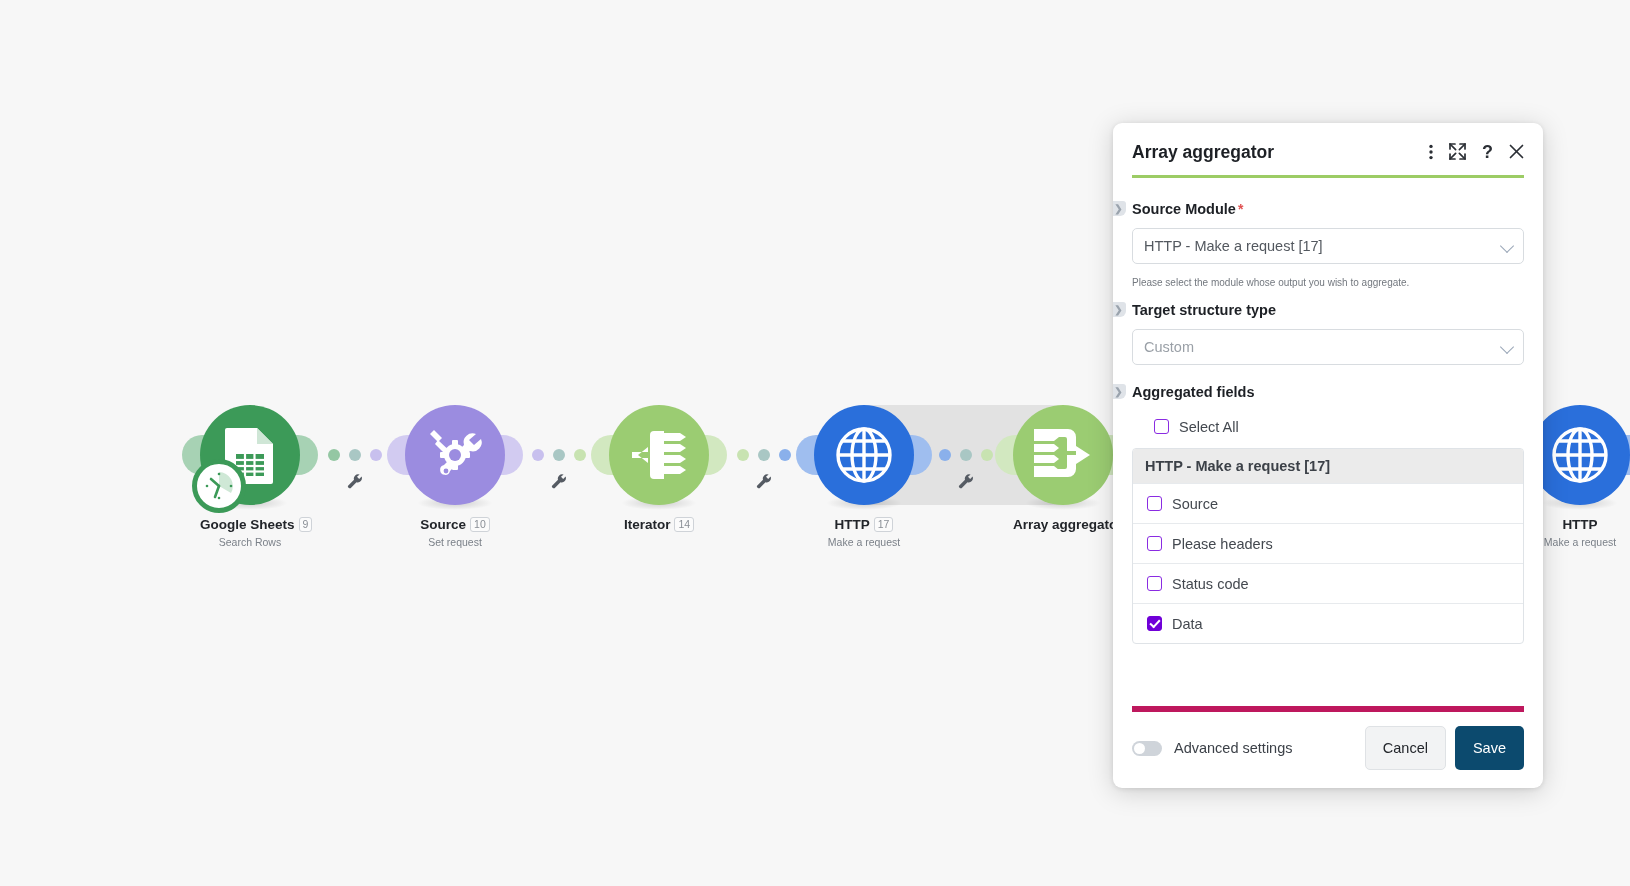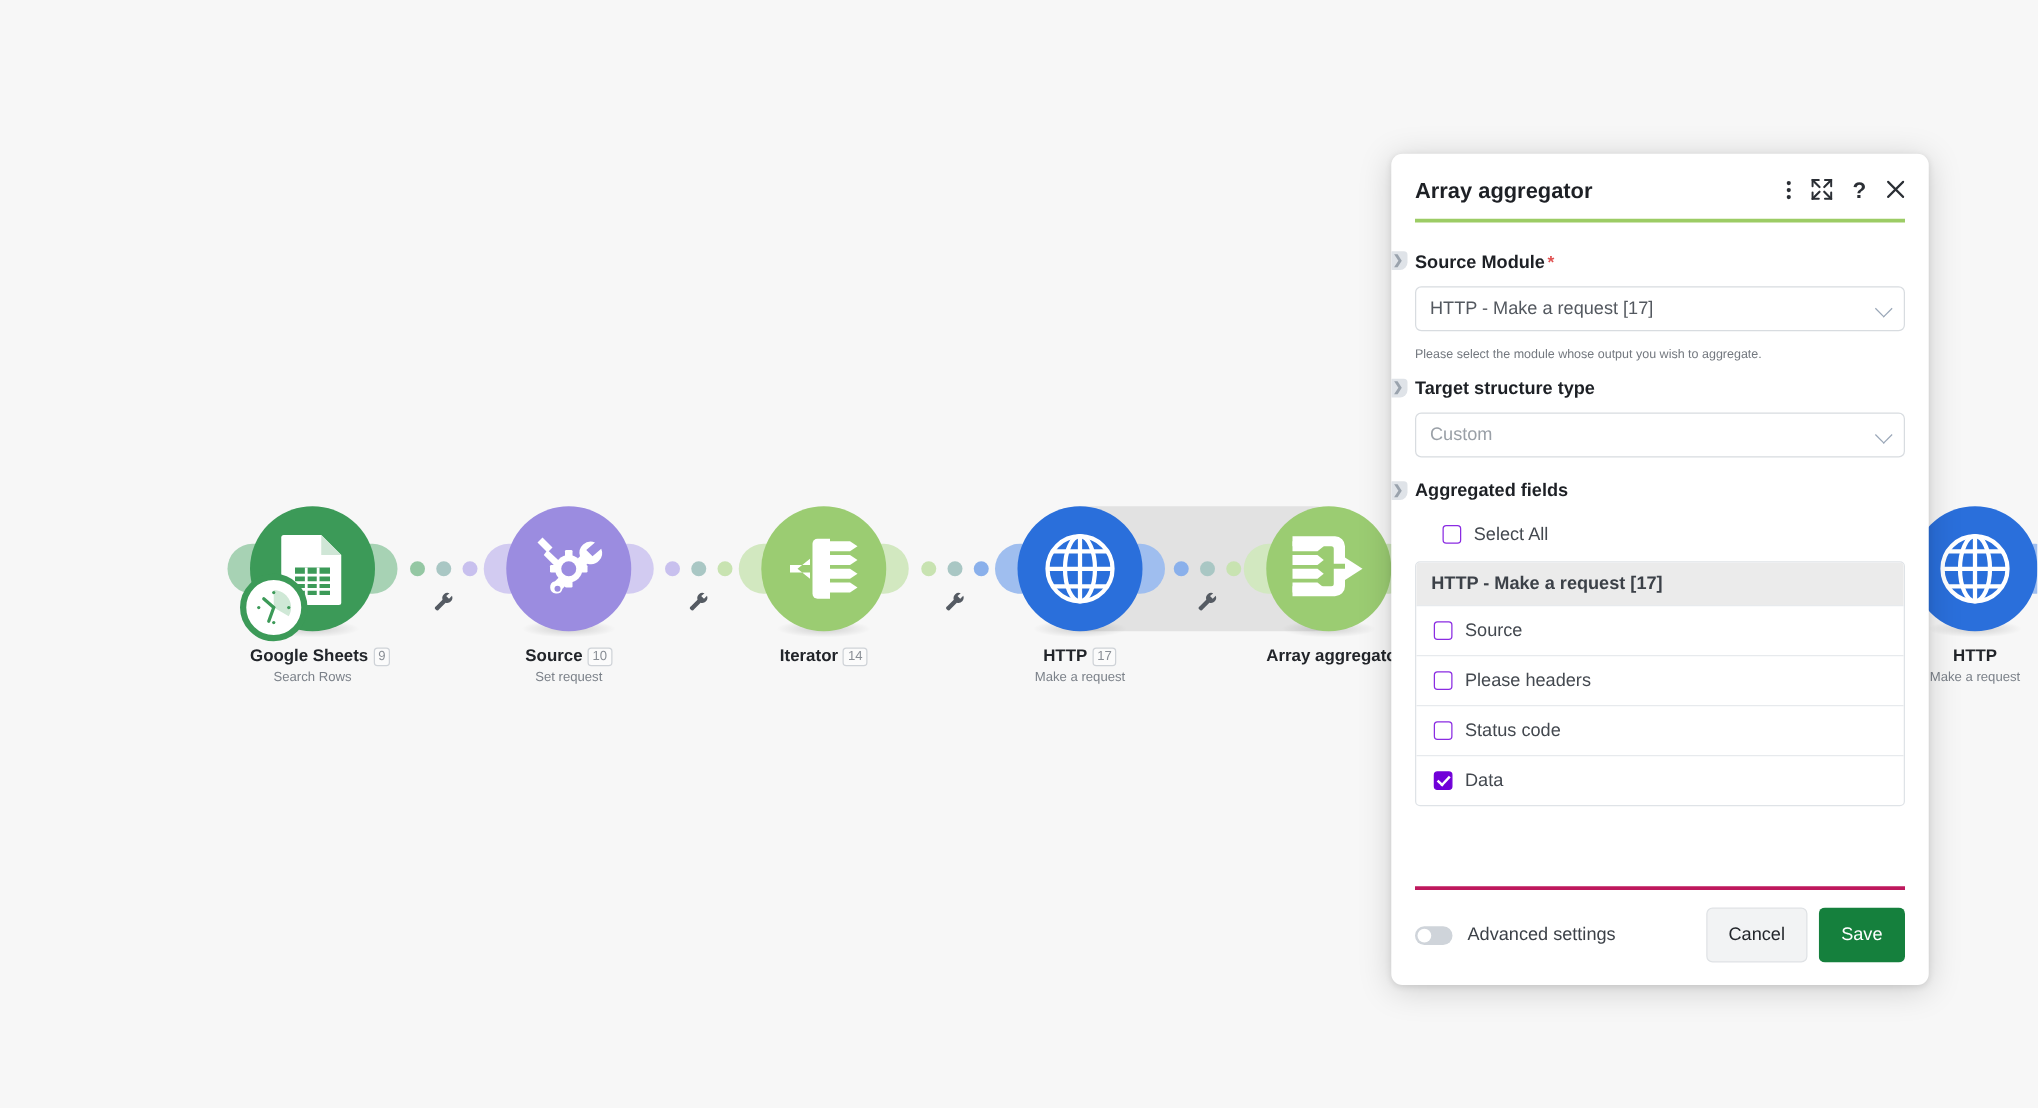--- a/index.html
+++ b/index.html
@@ -230,21 +230,21 @@
     font-size: 14.5px; font-weight: bold; color: #3c4148;
     padding: 9px 12px;
   }
   .group-item {
     border-top: 1px solid #e7eaed;
     padding: 0 12px;
   }
   .group-item .check-row { height: 39px; }
 
   .panel-foot {
-    border-top: 3px solid #be185d;
+    border-top: 6px solid #be185d;
     margin: 0 19px;
     padding: 14px 0 18px 0;
     display: flex; align-items: center;
   }
   .toggle {
     width: 30px; height: 15px;
     background: #cfd4da;
     border-radius: 8px;
     position: relative;
     margin-right: 12px;
@@ -550,16 +550,16 @@
               </div>
             </div>
           </div>
       </div>
     </div>
 
     <div class="panel-foot">
       <span class="toggle"></span>
       <span class="adv-label">Advanced settings</span>
       <button class="btn btn-cancel">Cancel</button>
-      <button class="btn btn-save" style="background: #15803d;">Save</button>
+      <button class="btn btn-save" style="background: #0c4a6e;">Save</button>
     </div>
   </div>
 </div>
 
 </body></html>

